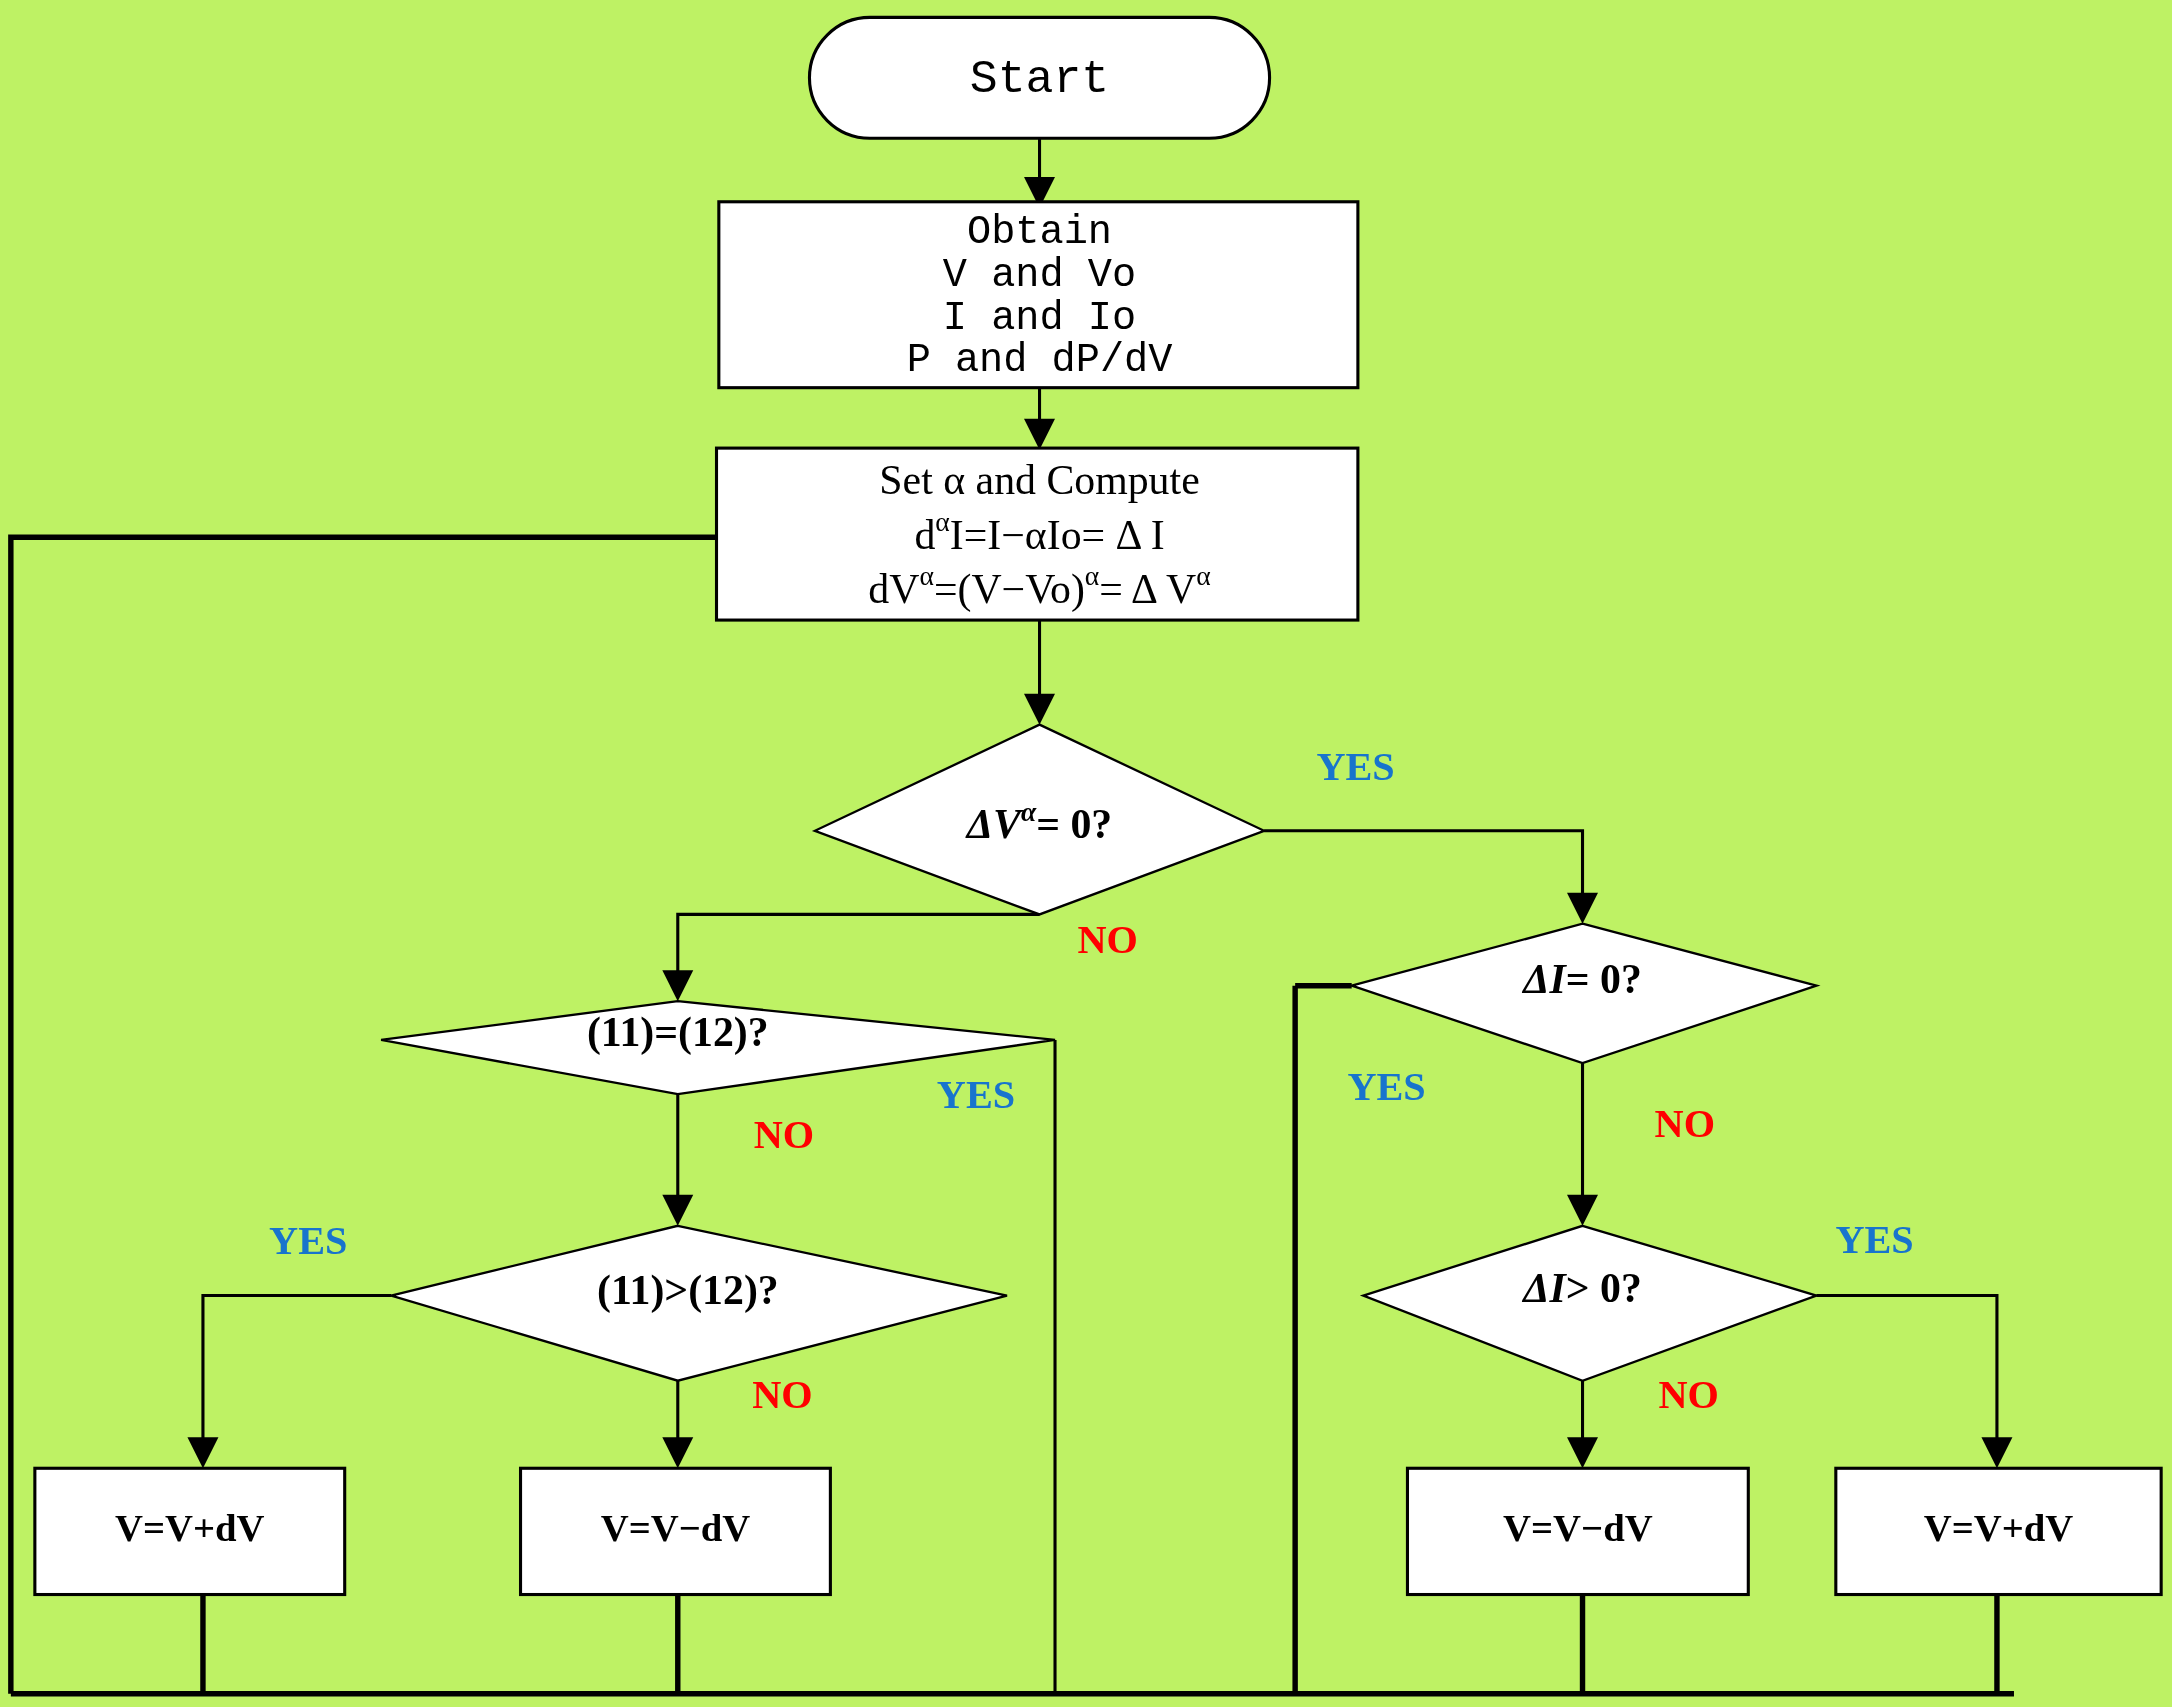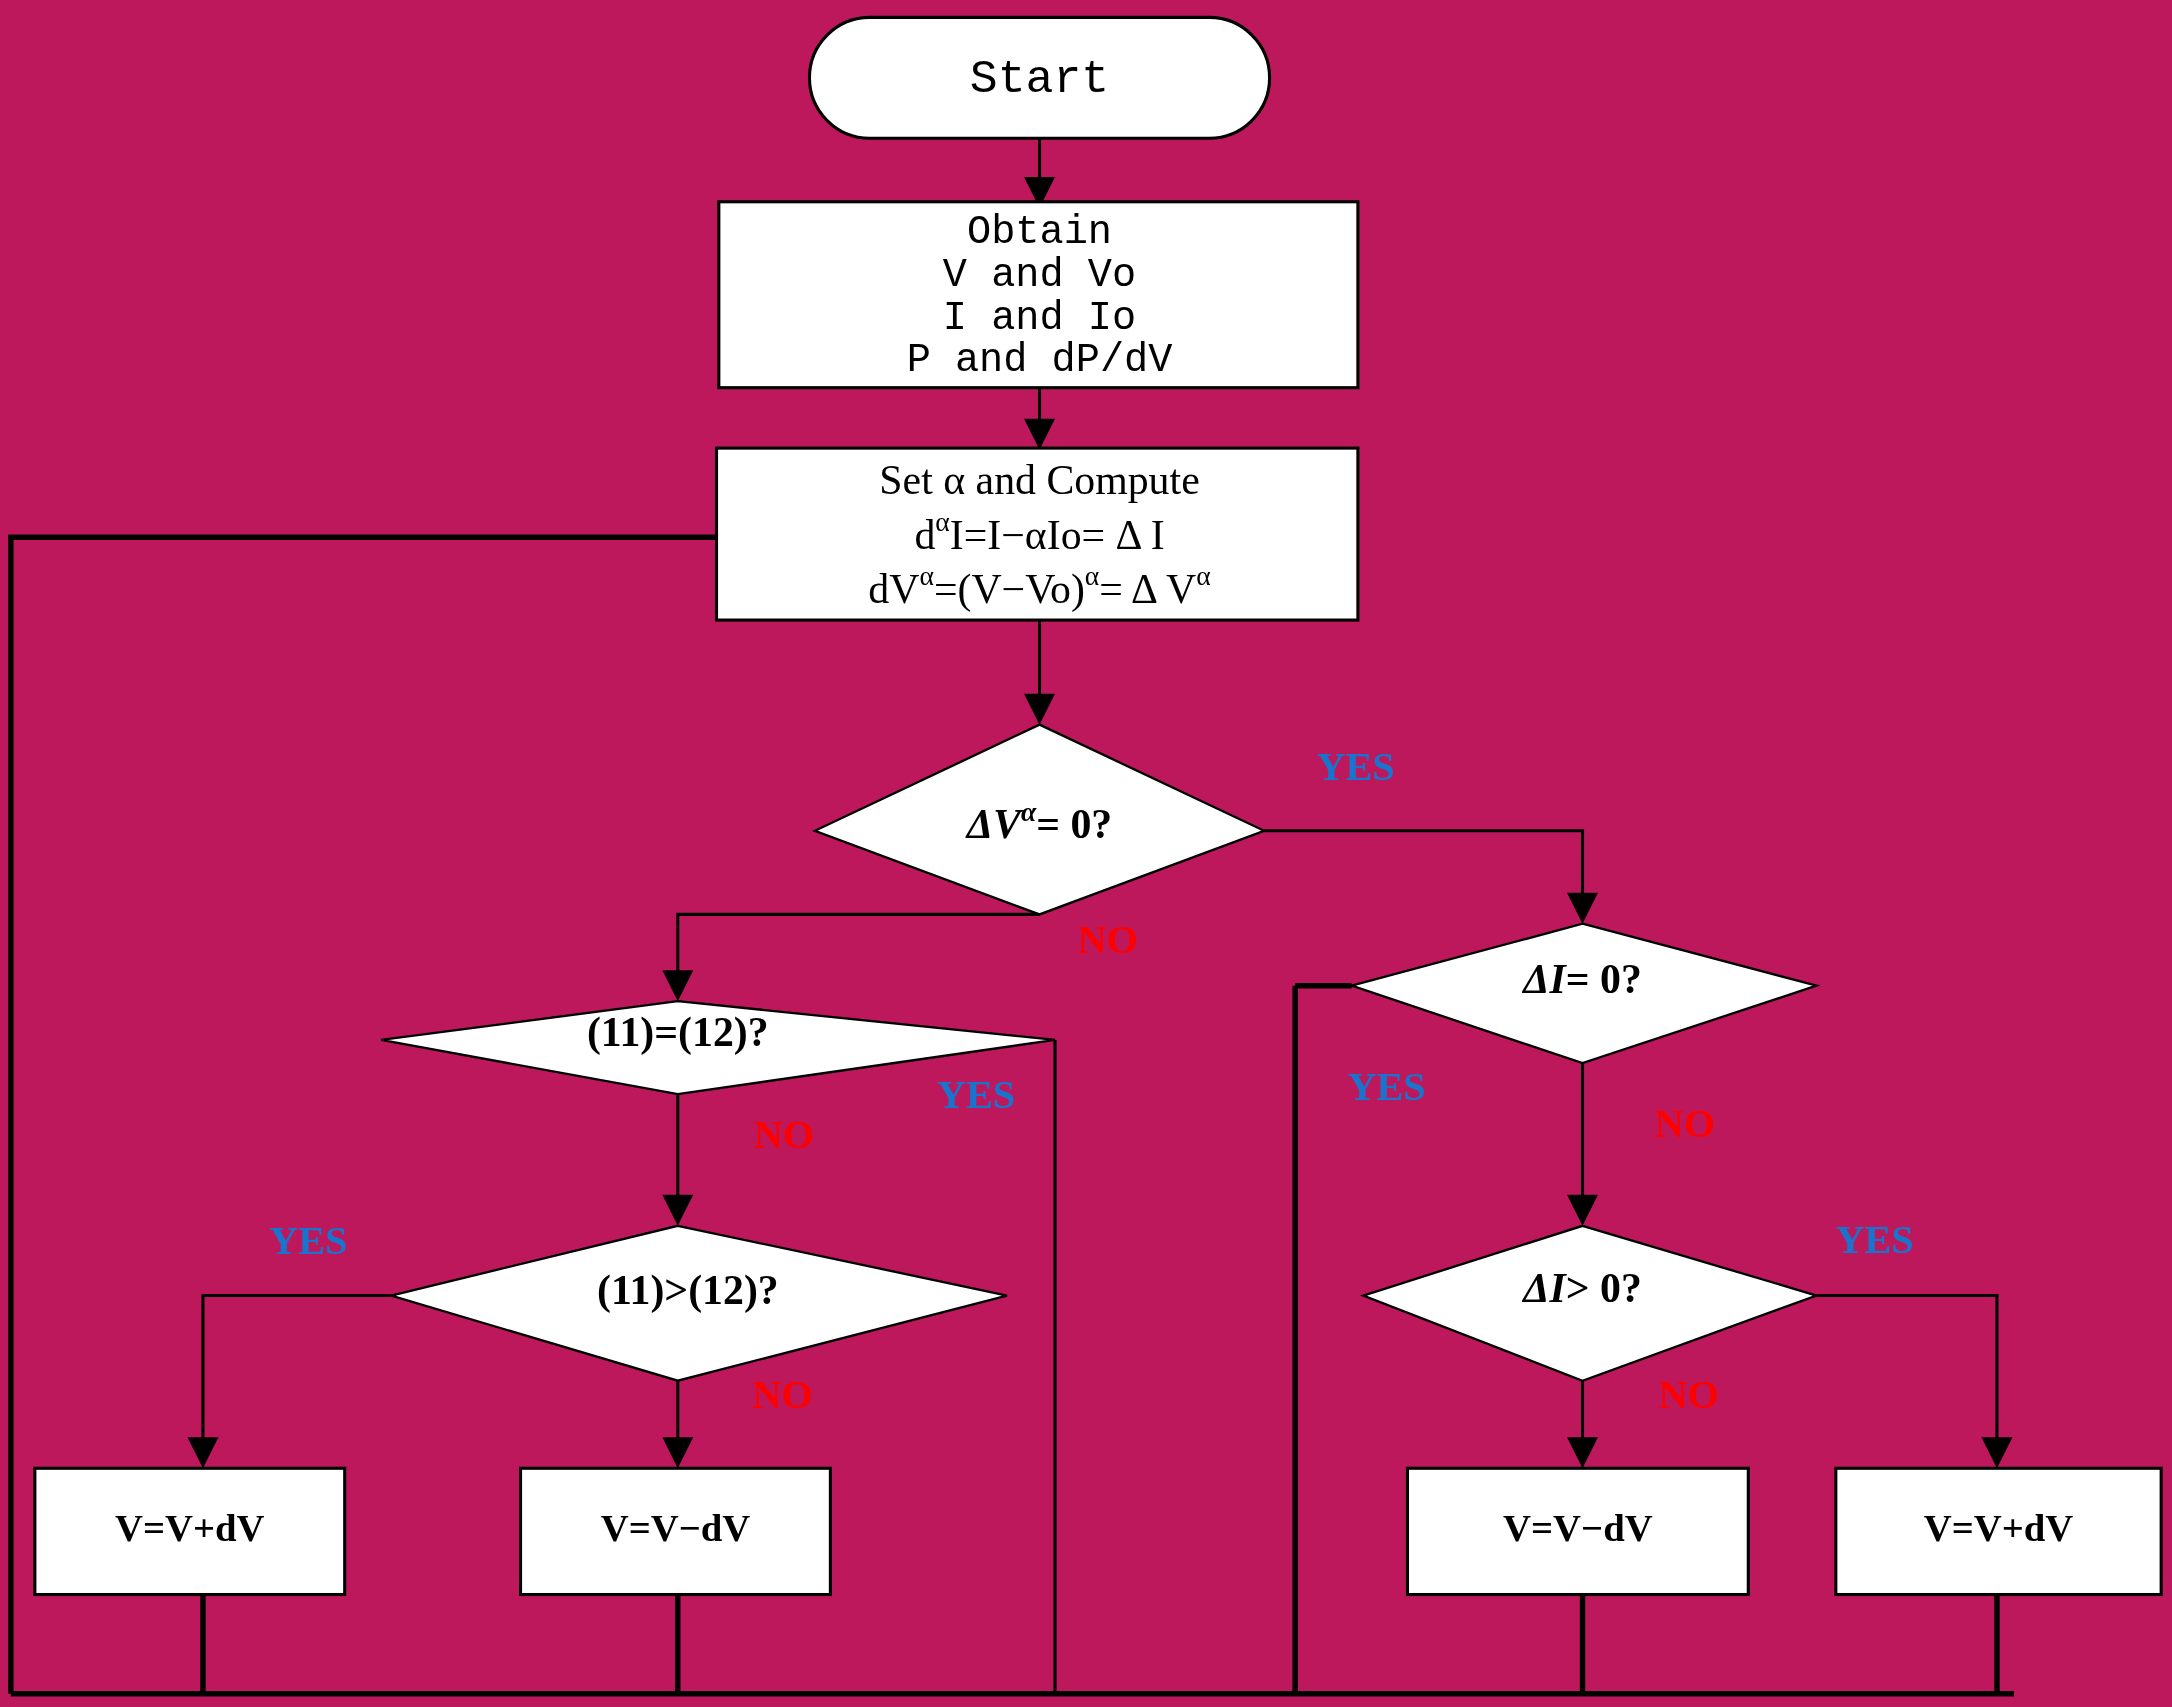--- a/index.html
+++ b/index.html
@@ -4,21 +4,21 @@
 <style>
   html, body {
     margin: 0;
     padding: 0;
     background: #ffffff;
   }
   #flowchart-root {
     position: relative;
     width: 2172px;
     height: 1708px;
-    background: #be185d;
+    background: #bef264;
     font-family: "Liberation Serif", serif;
   }
   svg.chart-canvas {
     position: absolute;
     left: 0;
     top: 0;
     width: 2172px;
     height: 1708px;
     display: block;
   }

